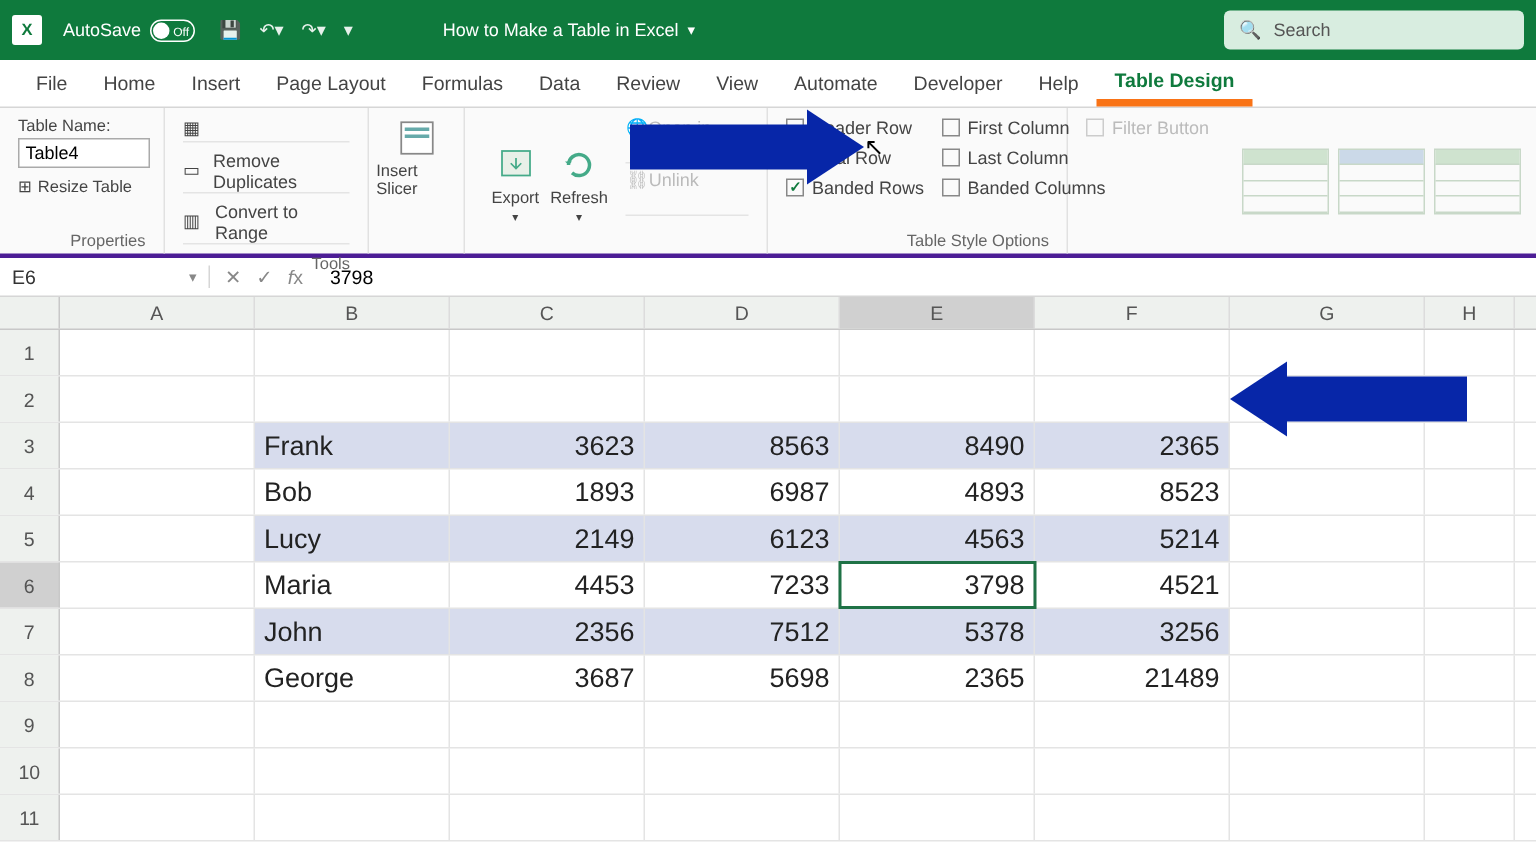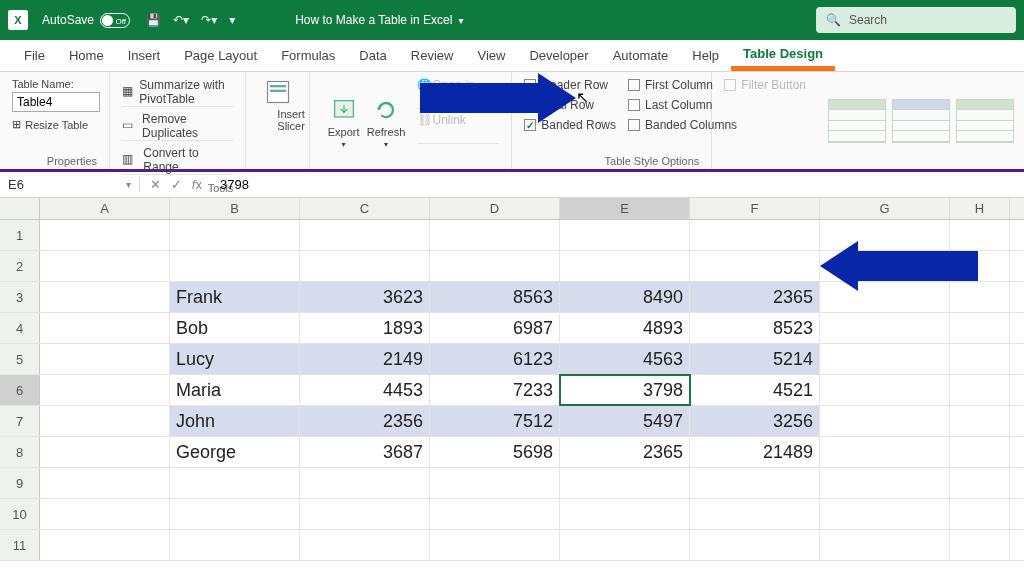--- a/index.html
+++ b/index.html
@@ -27,21 +27,21 @@
   .ribbon { height: 100px; background: #fafafa; border-bottom: 3px solid #4c1d95; display: flex; font-size: 12px; color: #444; }
   .group { border-right: 1px solid #e1e1e1; padding: 6px 12px 2px; display: flex; flex-direction: column; }
   .group .glabel { text-align: right; font-size: 11px; color: #666; margin-top: auto; padding-top: 2px; }
   .grp-props { width: 110px; }
   .grp-props .lbl { font-size: 11px; margin-bottom: 2px; }
   .grp-props input { width: 88px; height: 20px; border: 1px solid #aaa; font-size: 12px; padding: 0 4px; }
   .grp-props .resize { font-size: 11px; margin-top: 6px; display: flex; gap: 4px; align-items: center; }
   .grp-tools { width: 180px; }
   .grp-tools .row { display: flex; gap: 6px; align-items: center; font-size: 12px; margin-bottom: 5px; }
   .ic { width: 16px; height: 16px; display: inline-block; }
-  .bigbtn { display: flex; flex-direction: column; align-items: center; justify-content: center; width: 54px; font-size: 11px; text-align: right; gap: 2px; }
+  .bigbtn { display: flex; flex-direction: column; align-items: center; justify-content: center; width: 54px; font-size: 11px; text-align: left; gap: 2px; }
   .bigbtn .bigic { width: 28px; height: 28px; }
   .grp-ext { display: flex; }
   .grp-ext .col { display: flex; flex-direction: column; gap: 4px; margin-left: 10px; }
   .disabled { color: #bbb; }
   .grp-styleopts { width: 200px; }
   .grp-styleopts .col2 { display: flex; gap: 12px; }
   .checkrow { display: flex; align-items: center; gap: 5px; font-size: 12px; margin-bottom: 6px; white-space: nowrap; }
   .cb { width: 12px; height: 12px; border: 1px solid #888; display: inline-flex; align-items: center; justify-content: center; font-size: 10px; }
   .cb.checked::after { content: '✓'; color: #0f7a3d; font-weight: bold; }
   .grp-styles { flex: 1; display: flex; gap: 6px; padding: 8px 10px; align-items: center; }
@@ -112,42 +112,41 @@
 
 <div class="ribbon-tabs">
   <div>File</div>
   <div>Home</div>
   <div>Insert</div>
   <div>Page Layout</div>
   <div>Formulas</div>
   <div>Data</div>
   <div>Review</div>
   <div>View</div>
+  <div>Automate</div>
   <div>Developer</div>
-  <div>Automate</div>
   <div>Help</div>
   <div class="active">Table Design</div>
 </div>
 
 <div class="ribbon">
 
   <div class="group grp-props">
     <div class="lbl">Table Name:</div>
     <input value="Table4" style="">
     <div class="resize">
       <span>⊞</span>
       <span>Resize Table</span>
     </div>
     <div class="glabel">Properties</div>
   </div>
 
   <div class="group grp-tools">
     <div class="row">
         <span class="ic">▦</span>
-        <span>Summarize with PivotTable</span>
       </div>
     <div class="row">
         <span class="ic">▭</span>
         <span>Remove Duplicates</span>
       </div>
     <div class="row">
         <span class="ic">▥</span>
         <span>Convert to Range</span>
       </div>
     <div class="glabel">Tools</div>
@@ -356,21 +355,21 @@
       <div class="cell cF">4521</div>
       <div class="cell cG"></div>
       <div class="cell cH"></div>
     </div>
   <div class="row">
       <div class="rh">7</div>
       <div class="cell cA"></div>
       <div class="cell cB band">John</div>
       <div class="cell cC band">2356</div>
       <div class="cell cD band">7512</div>
-      <div class="cell cE band">5497</div>
+      <div class="cell cE band">5378</div>
       <div class="cell cF band">3256</div>
       <div class="cell cG"></div>
       <div class="cell cH"></div>
     </div>
   <div class="row">
       <div class="rh">8</div>
       <div class="cell cA"></div>
       <div class="cell cB">George</div>
       <div class="cell cC">3687</div>
       <div class="cell cD">5698</div>

